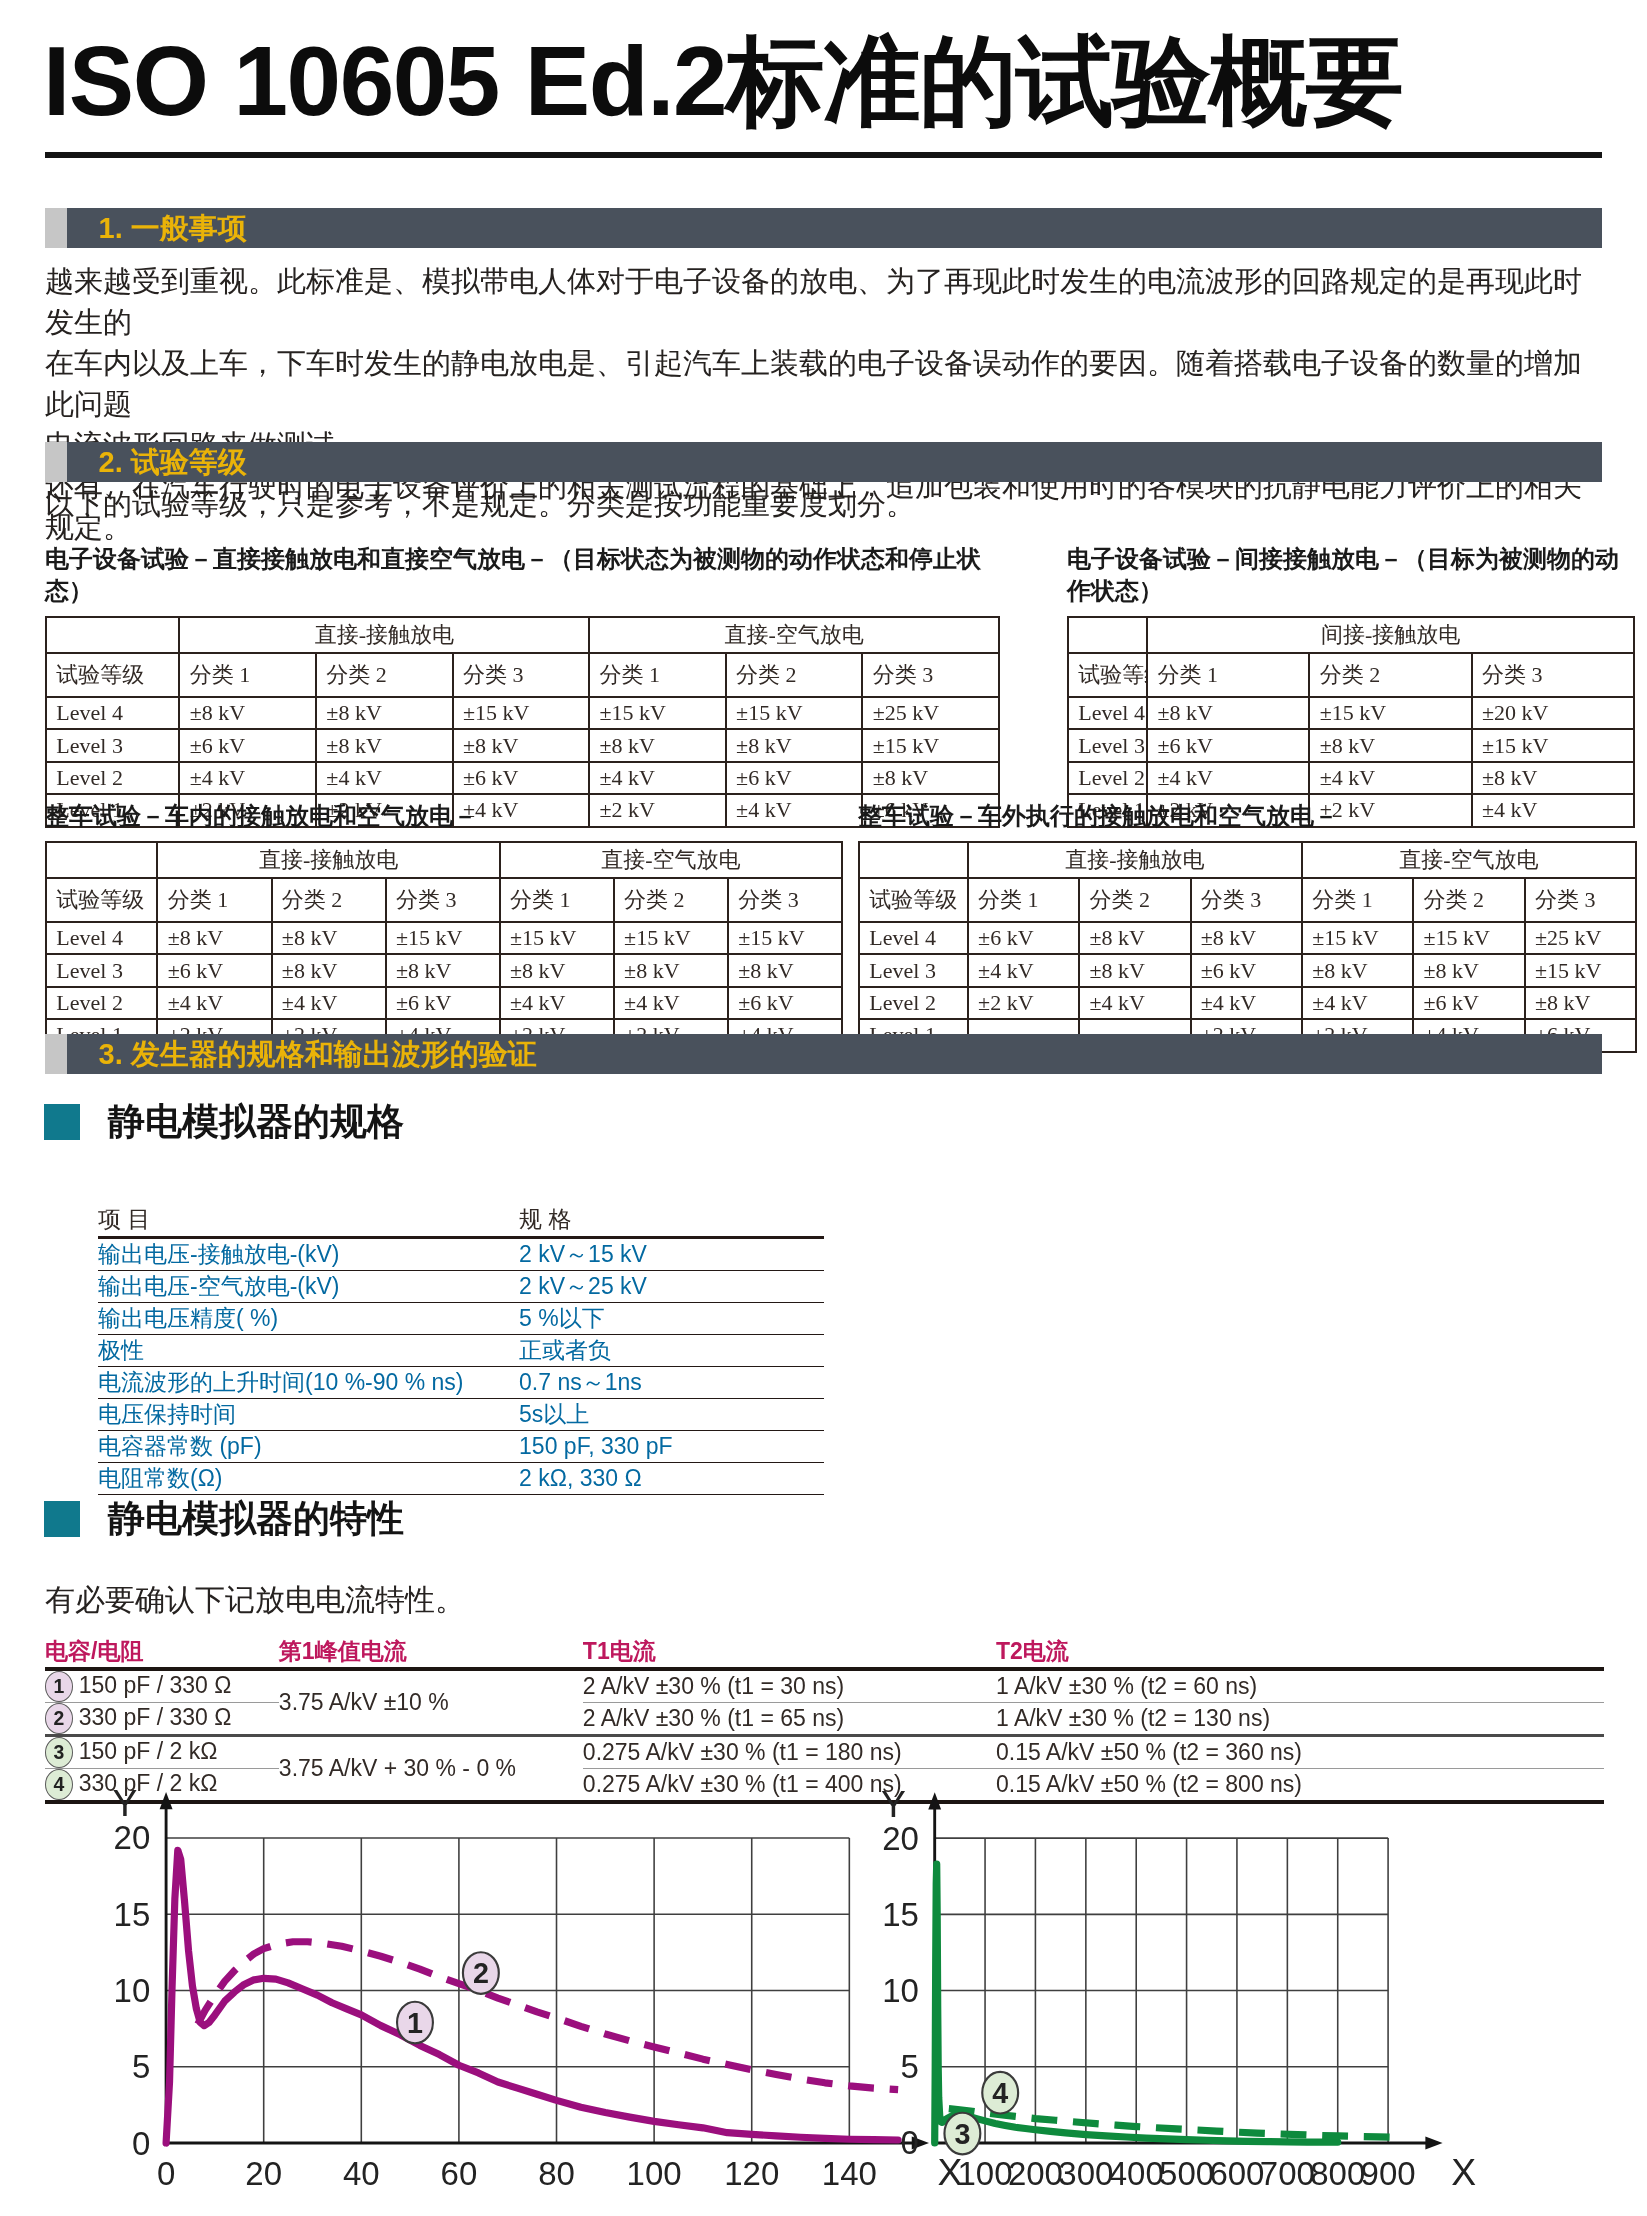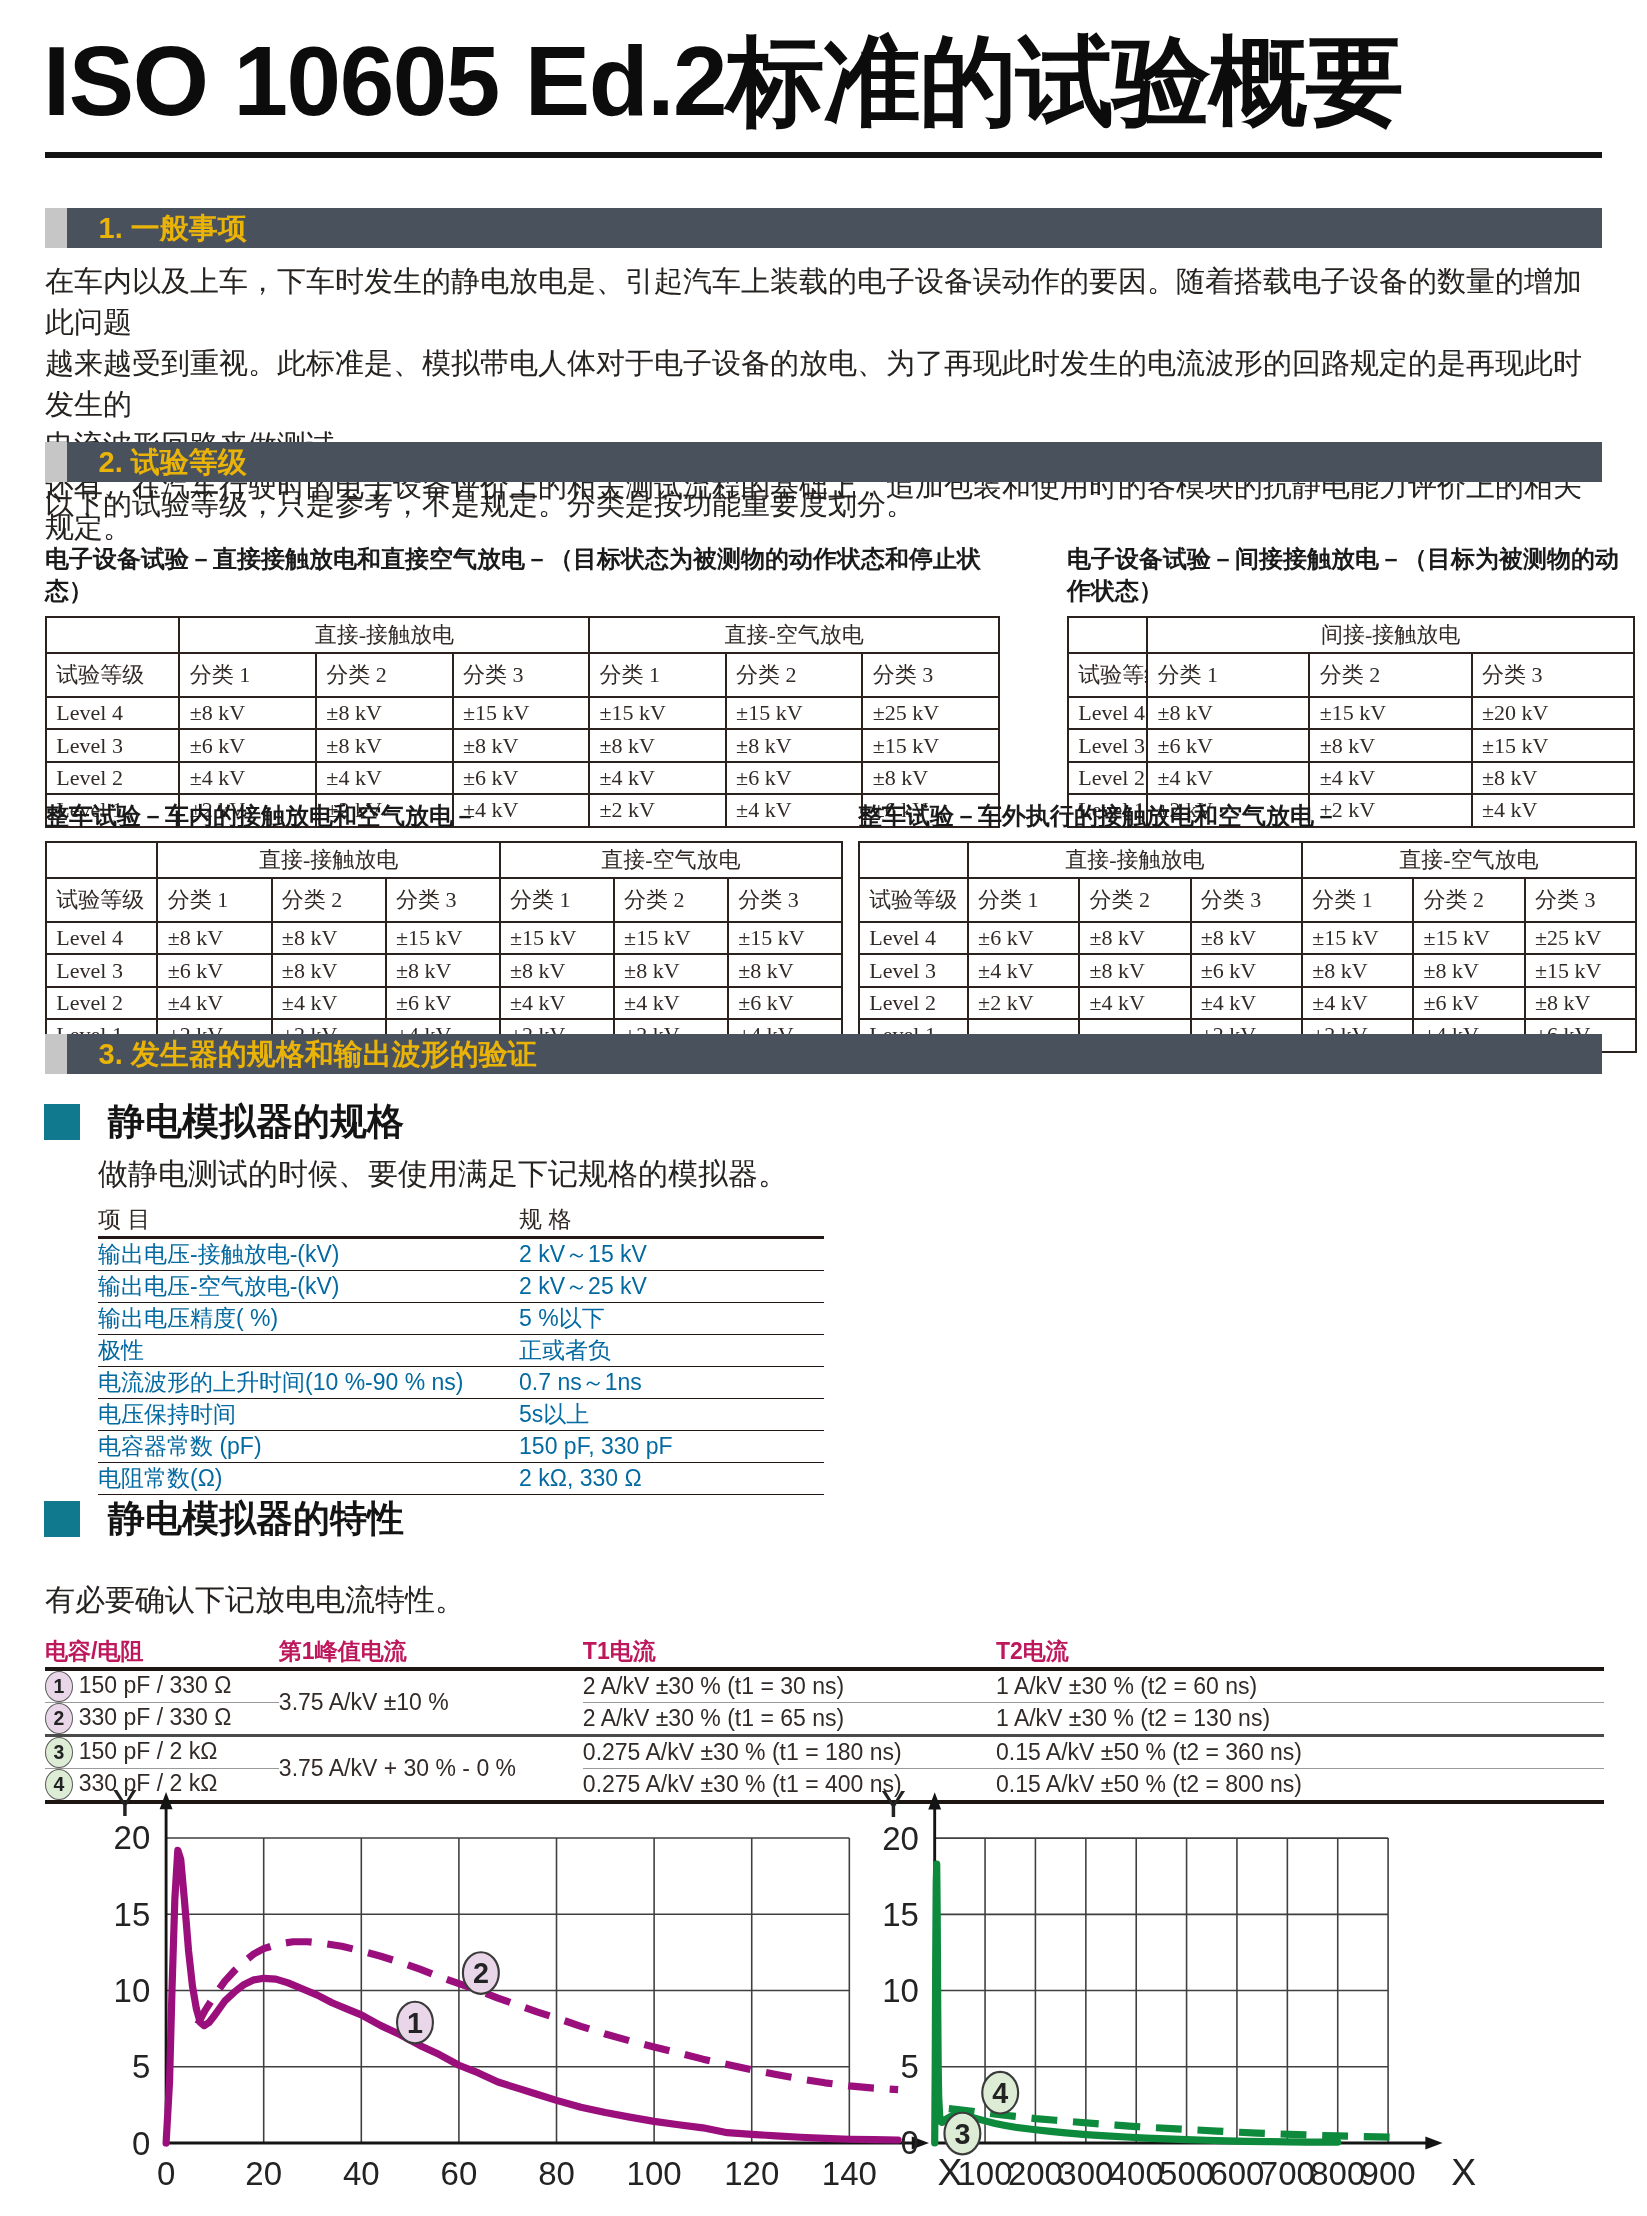--- a/index.html
+++ b/index.html
@@ -56,22 +56,22 @@
 
   <div class="abs title">ISO 10605 Ed.2标准的试验概要</div>
   <div class="abs title-rule"></div>
 
   <div class="abs sec-bar" style="top:208px">
     <span class="sec-tab"></span>
     <span class="sec-txt">1. 一般事项</span>
   </div>
 
   <div class="abs para" style="top:261px" id="para1">
+      <div>越来越受到重视。此标准是、模拟带电人体对于电子设备的放电、为了再现此时发生的电流波形的回路规定的是再现此时发生的</div>
       <div>在车内以及上车，下车时发生的静电放电是、引起汽车上装载的电子设备误动作的要因。随着搭载电子设备的数量的增加此问题</div>
-      <div>越来越受到重视。此标准是、模拟带电人体对于电子设备的放电、为了再现此时发生的电流波形的回路规定的是再现此时发生的</div>
       <div>电流波形回路来做测试。。</div>
       <div>还有、在汽车行驶时的电子设备评价上的相关测试流程的基础上，追加包装和使用时的各模块的抗静电能力评价上的相关规定。</div>
     </div>
 
   <div class="abs sec-bar" style="top:442px">
     <span class="sec-tab"></span>
     <span class="sec-txt">2. 试验等级</span>
   </div>
 
   <div class="abs para" style="top:484px">以下的试验等级，只是参考，不是规定。分类是按功能重要度划分。</div>
@@ -325,21 +325,20 @@
   <div class="abs sec-bar" style="top:1034px">
     <span class="sec-tab"></span>
     <span class="sec-txt">3. 发生器的规格和输出波形的验证</span>
   </div>
 
   <div class="abs sub-head" style="top:1097px">
     <span class="teal-sq"></span>
     <span class="t">静电模拟器的规格</span>
   </div>
 
-  <div class="abs note" style="top:1154px;left:98px">做静电测试的时候、要使用满足下记规格的模拟器。</div>
 
   <div class="abs" style="top:1203px;left:98px;width:726px" id="blk-spec">
       <table class="spec">
         <colgroup>
           <col style="width:58%">
           <col style="width:42%">
         </colgroup>
         <tbody>
           <tr>
             <th>项 目</th>

